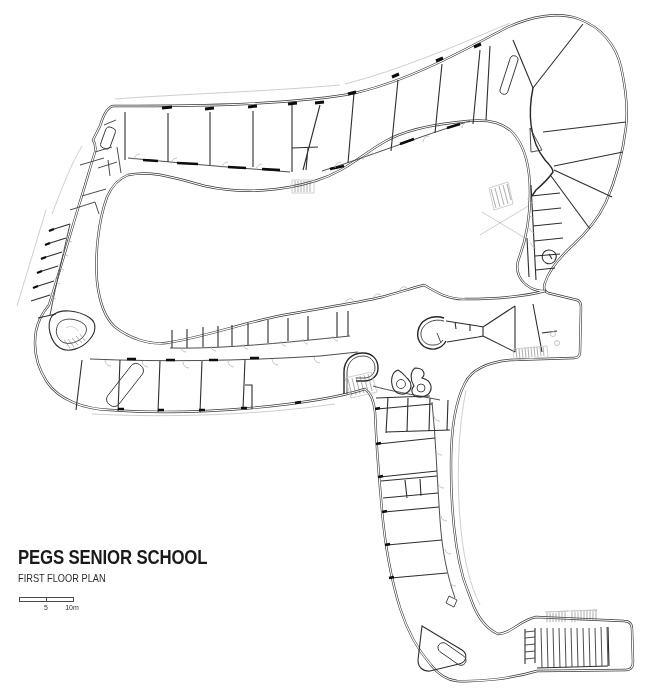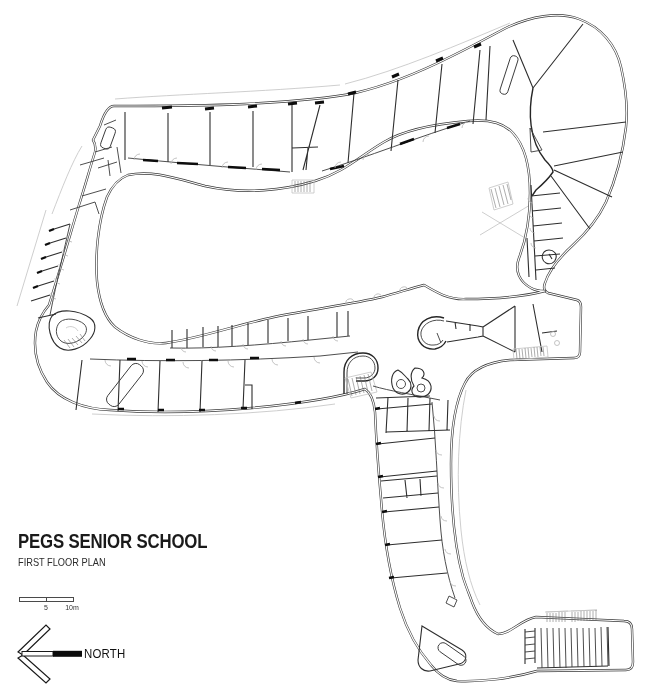--- a/index.html
+++ b/index.html
@@ -11,21 +11,21 @@
   .dblmask{stroke:#ffffff;stroke-width:1.15;fill:none;stroke-linejoin:round;}
   .w1{stroke:#2e2e2e;stroke-width:1.1;fill:none;stroke-linejoin:miter;}
   .w09{stroke:#3a3a3a;stroke-width:.9;fill:none;}
   .w13{stroke:#262626;stroke-width:1.4;fill:none;}
   .lt{stroke:#c2c2c2;stroke-width:.8;fill:none;}
   .arc{stroke:#b5b5b5;stroke-width:.8;fill:none;}
   .hatch{stroke:#6a6a6a;stroke-width:.55;fill:none;}
   .cap{stroke:#0d0d0d;stroke-width:2.4;fill:none;}
   .capN{stroke:#0d0d0d;stroke-width:3;fill:none;}
   
-  .titleblock{position:absolute;left:18px;top:530px;color:#1a1a1a;}
+  .titleblock{position:absolute;left:18px;top:546px;color:#1a1a1a;}
   .tb-title{font-size:20px;font-weight:700;letter-spacing:-.2px;white-space:nowrap;
             transform:scaleX(.84);transform-origin:left top;}
   .tb-sub{font-size:10.5px;font-weight:400;margin-top:3px;white-space:nowrap;
           transform:scaleX(.88);transform-origin:left top;color:#2b2b2b;}
   .scalebar{position:absolute;left:19px;top:597px;width:55px;height:5px;
             border:1px solid #4a4a4a;box-sizing:border-box;}
   .scalebar .div{position:absolute;left:26px;top:0;width:1px;height:100%;background:#4a4a4a;}
   .scale-labels{position:absolute;left:19px;top:604px;width:70px;height:10px;
                 font-size:7px;color:#333;}
   .scale-labels .l5{position:absolute;left:27px;transform:translateX(-50%);}
@@ -207,23 +207,14 @@
   </div>
 
   <div class="scalebar">
     <div class="div"></div>
   </div>
   <div class="scale-labels">
     <span class="l5">5</span>
     <span class="l10">10m</span>
   </div>
 
-  <div class="north">
-    <svg width="140" height="64" viewBox="0 0 140 64">
-      <polygon points="3,31 31,4 35,8 8,34" fill="#ffffff" stroke="#1a1a1a" stroke-width="1.2"></polygon>
-      <polygon points="3,37 31,62 35,58 8,34" fill="#ffffff" stroke="#1a1a1a" stroke-width="1.2"></polygon>
-      <rect x="7" y="30.5" width="31" height="4.5" fill="#ffffff" stroke="#1a1a1a" stroke-width="1"></rect>
-      <rect x="38" y="29.8" width="29" height="6" fill="#0a0a0a"></rect>
-    </svg>
-    <span class="north-label">NORTH</span>
-  </div>
 
 </div>
 
 </body></html>

